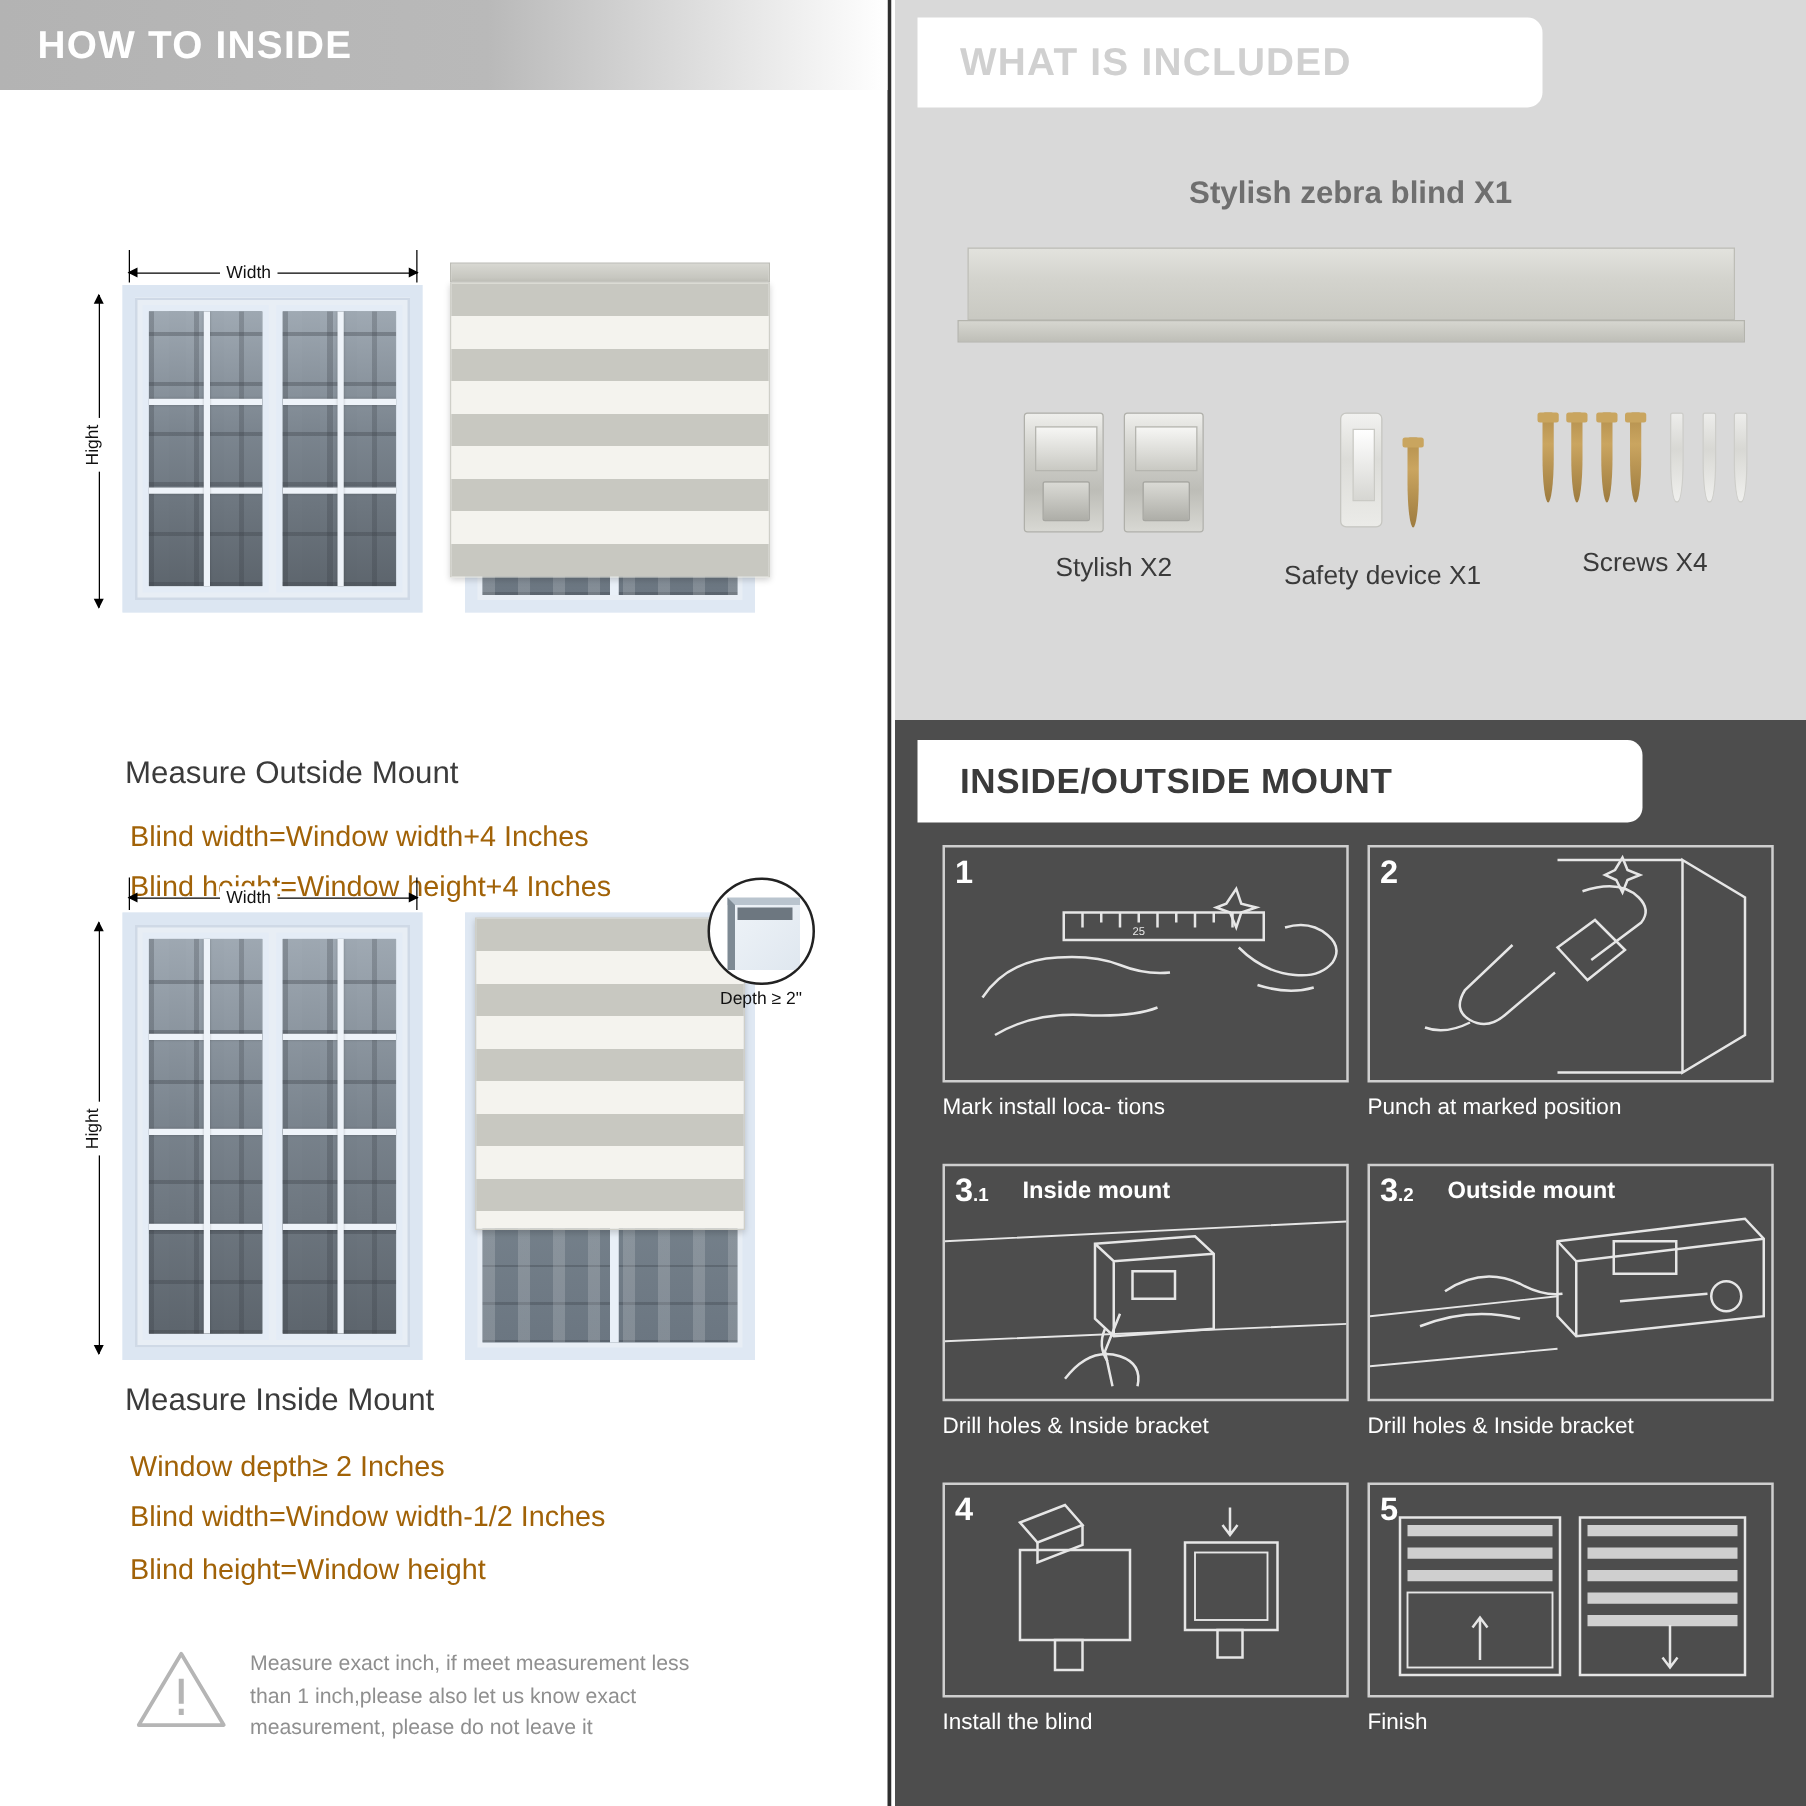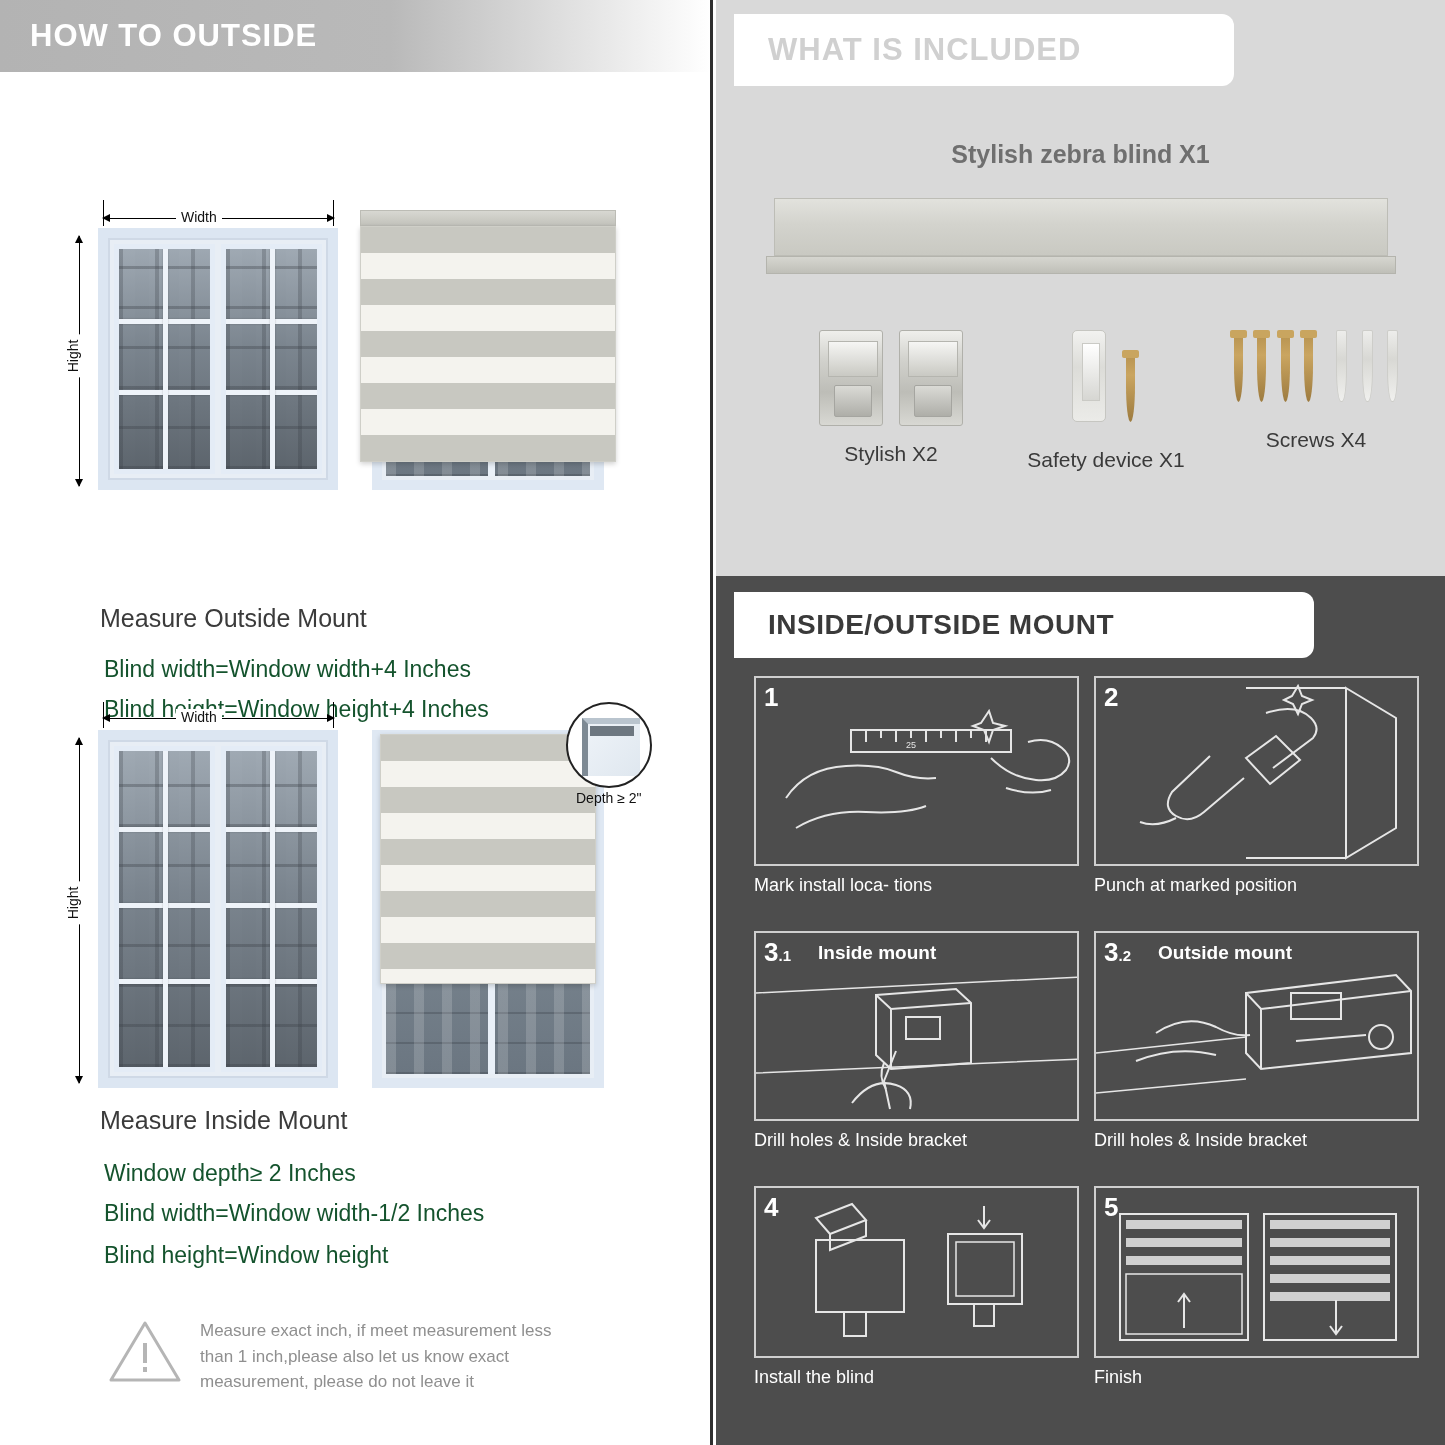--- a/index.html
+++ b/index.html
@@ -111,21 +111,21 @@
   .zebra-head {
     position:absolute; left:-12px; right:-12px; top:-16px; height:16px;
     background:linear-gradient(180deg,#d8d8d2,#c2c2bb);
     border:1px solid #bcbcb5;
   }
 
   .heading {
     font-size:25px; color:#3b3b3b; font-weight:normal;
   }
   .line {
-    font-size:23px; color:#14532d;
+    font-size:23px; color:#a16207;
   }
 
   
   .note-wrap { position:absolute; display:flex; gap:18px; align-items:flex-start; }
   .warn-tri { width:74px; height:66px; flex:none; }
   .note-text { font-size:17px; color:#8f8f8f; line-height:1.5; }
 
   
   .callout {
     position:absolute; width:86px; height:86px; border:2px solid #222;
@@ -241,21 +241,21 @@
   .step-cap { margin-top:9px; font-size:18px; color:#ffffff; }
 </style>
 </head>
 <body>
 
 <div class="page">
 
   <div class="left-col">
 
     <div class="banner">
-      <span class="banner-title">HOW TO OUTSIDE</span>
+      <span class="banner-title">HOW TO INSIDE</span>
     </div>
 
     <div class="measure-block" style="position:absolute; left:0; top:88px; width:713px; height:430px;">
 
       <div class="tick" style="left:103px; top:112px; width:1px; height:26px;"></div>
       <div class="tick" style="left:333px; top:112px; width:1px; height:26px;"></div>
       <div class="dim-h" style="left:103px; top:130px; width:231px;"></div>
       <div class="dim-label" style="left:176px; top:121px;">Width</div>
 
       <div class="dim-v" style="left:79px; top:148px; height:250px;"></div>
@@ -394,21 +394,21 @@
         </div>
 
         <div class="part" style="left:490px; top:0; width:220px;">
           <span class="screw"></span>
           <span class="screw"></span>
           <span class="screw"></span>
           <span class="screw"></span>
           <span class="anchor" style="margin-left:14px;"></span>
           <span class="anchor"></span>
           <span class="anchor"></span>
-          <div class="part-label" style="margin-top:22px;">Screws X4</div>
+          <div class="part-label" style="margin-top:32px;">Screws X4</div>
         </div>
 
       </div>
     </div>
 
     <div class="mount">
       <div class="mount-tab">
         <span class="mount-tab-title">INSIDE/OUTSIDE MOUNT</span>
       </div>
 

